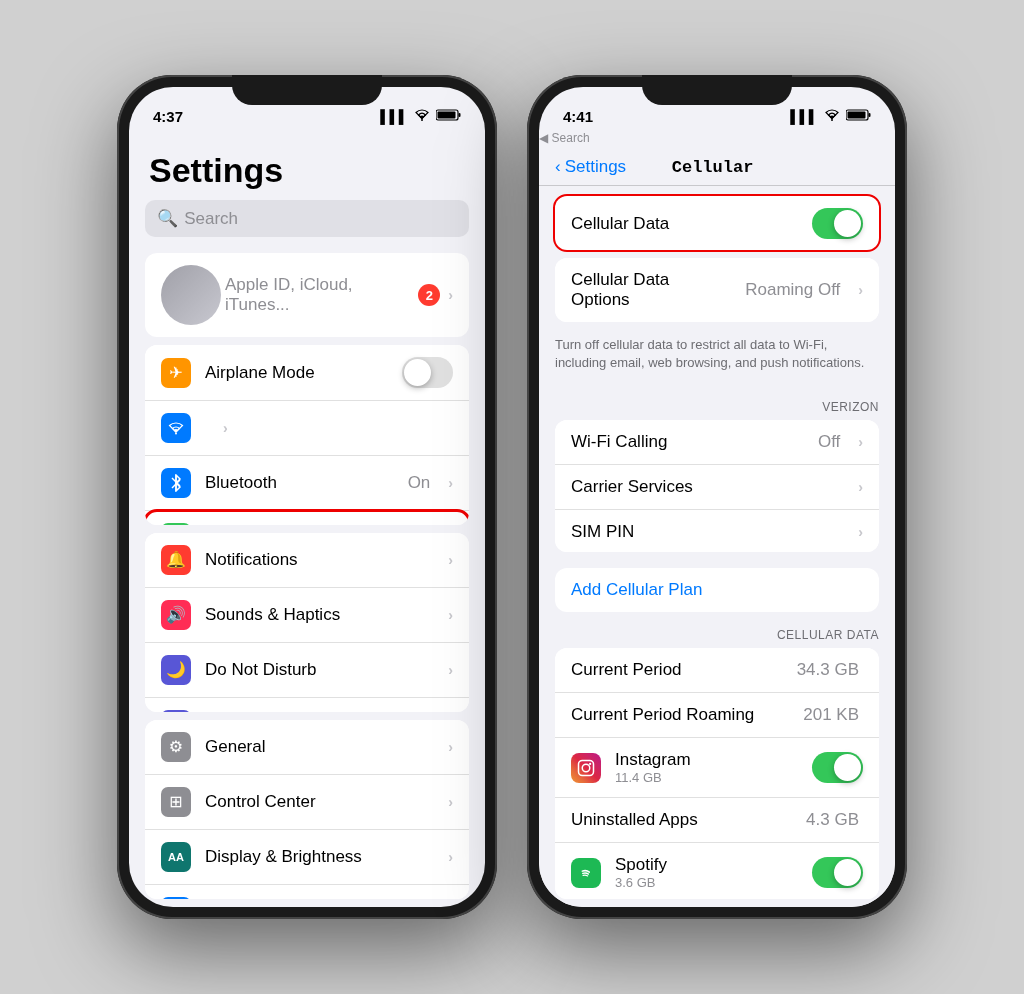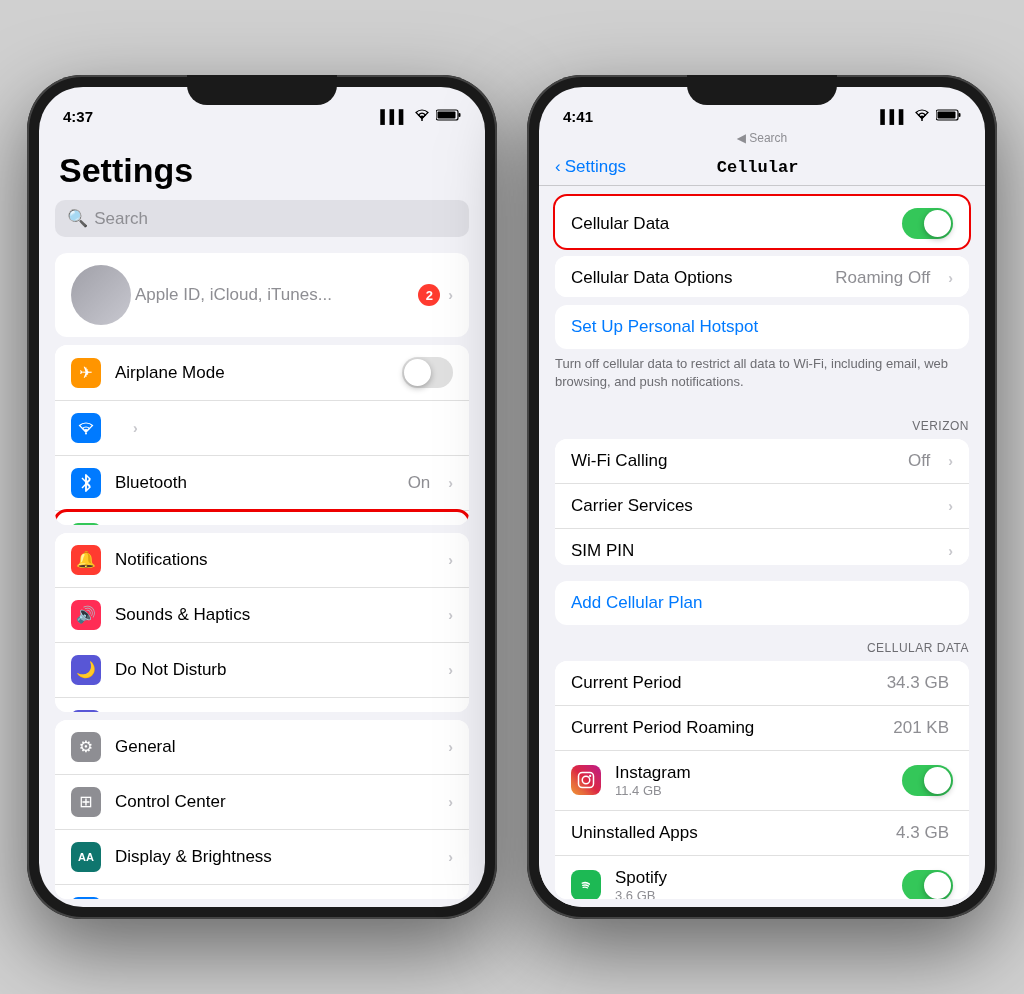--- a/index.html
+++ b/index.html
@@ -9,21 +9,21 @@
       justify-content: center;
       align-items: center;
       min-height: 100vh;
       font-family: -apple-system, 'SF Pro Text', 'Helvetica Neue', sans-serif;
       gap: 30px;
       padding: 20px;
     }
 
     
     .phone-frame {
-      width: 470px;
+      width: 380px;
       height: 844px;
       background: #1a1a1a;
       border-radius: 55px;
       padding: 12px;
       box-shadow: 0 30px 80px rgba(0,0,0,0.5), inset 0 0 0 2px #444;
       position: relative;
       flex-shrink: 0;
     }
 
     .phone-screen {
@@ -461,21 +461,21 @@
         <span>
           <svg width="25" height="12" viewBox="0 0 25 12">
             <rect x="0" y="1" width="22" height="10" rx="2" ry="2" fill="none" stroke="#000" stroke-width="1.2"></rect>
             <rect x="22.5" y="4" width="2" height="4" rx="1" fill="#000"></rect>
             <rect x="1.5" y="2.5" width="18" height="7" rx="1" fill="#000"></rect>
           </svg>
         </span>
       </div>
     </div>
 
-    <div style="text-align:center; font-size:12px; color:#8e8e93; padding-bottom:4px;">
+    <div style="font-size:12px; color:#8e8e93; padding-bottom:4px;">
       ◀ <span>Search</span>
     </div>
 
     <div class="nav-bar">
       <div class="nav-back">
         <span>‹</span>
         <span>Settings</span>
       </div>
       <div class="nav-title">Cellular</div>
       <div style="width:80px;"></div>
@@ -491,23 +491,20 @@
       </div>
 
       <div class="settings-group">
         <div class="settings-row">
           <span class="row-label">Cellular Data Options</span>
           <span class="row-value">Roaming Off</span>
           <span class="chevron">›</span>
         </div>
       </div>
 
-      <div class="blue-link-row">
-        <span>Set Up Personal Hotspot</span>
-      </div>
 
       <div class="section-footer-text">
         Turn off cellular data to restrict all data to Wi-Fi, including email, web browsing, and push notifications.
       </div>
 
       <div class="section-header-text">VERIZON</div>
       <div class="settings-group">
         <div class="settings-row">
           <span class="row-label">Wi-Fi Calling</span>
           <span class="row-value">Off</span>

